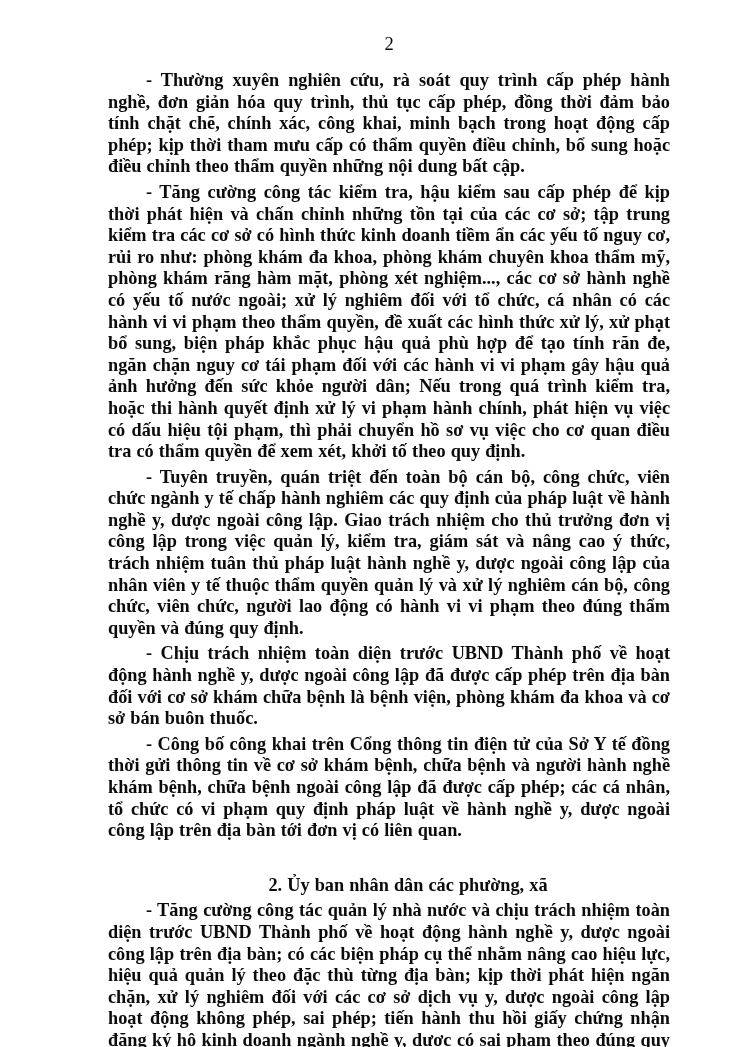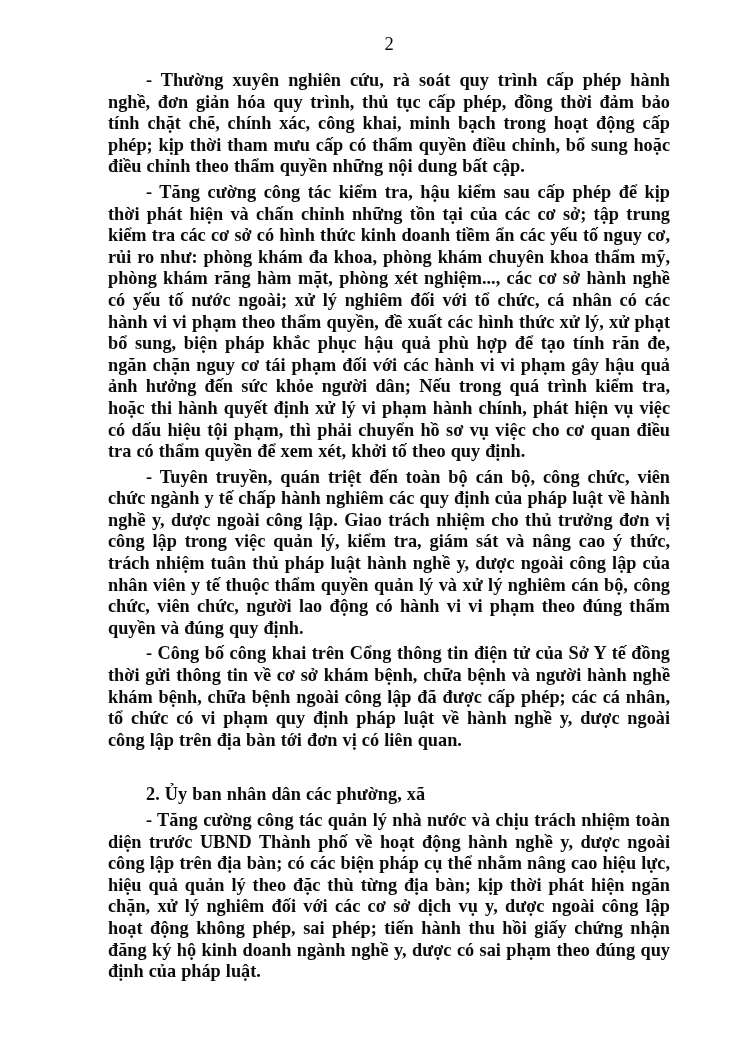--- a/index.html
+++ b/index.html
@@ -31,38 +31,39 @@
     margin: 0 0 4px 0;
     font-size: 18.3px;
     line-height: 21.6px;
     text-align: justify;
     text-indent: 38px;
     word-spacing: 0.5px;
     font-weight: bold;
   }
   .doc-body p.heading {
     font-weight: bold;
-    text-align: left;
+    text-align: center;
     margin-top: 33px;
   }
 </style>
 </head>
 <body>
 
 <div class="page">
 
   <div class="page-number">2</div>
 
   <div class="doc-body">
     <p>- Thường xuyên nghiên cứu, rà soát quy trình cấp phép hành nghề, đơn giản hóa quy trình, thủ tục cấp phép, đồng thời đảm bảo tính chặt chẽ, chính xác, công khai, minh bạch trong hoạt động cấp phép; kịp thời tham mưu cấp có thẩm quyền điều chỉnh, bổ sung hoặc điều chỉnh theo thẩm quyền những nội dung bất cập.</p>
 
     <p>- Tăng cường công tác kiểm tra, hậu kiểm sau cấp phép để kịp thời phát hiện và chấn chỉnh những tồn tại của các cơ sở; tập trung kiểm tra các cơ sở có hình thức kinh doanh tiềm ẩn các yếu tố nguy cơ, rủi ro như: phòng khám đa khoa, phòng khám chuyên khoa thẩm mỹ, phòng khám răng hàm mặt, phòng xét nghiệm..., các cơ sở hành nghề có yếu tố nước ngoài; xử lý nghiêm đối với tổ chức, cá nhân có các hành vi vi phạm theo thẩm quyền, đề xuất các hình thức xử lý, xử phạt bổ sung, biện pháp khắc phục hậu quả phù hợp để tạo tính răn đe, ngăn chặn nguy cơ tái phạm đối với các hành vi vi phạm gây hậu quả ảnh hưởng đến sức khỏe người dân; Nếu trong quá trình kiểm tra, hoặc thi hành quyết định xử lý vi phạm hành chính, phát hiện vụ việc có dấu hiệu tội phạm, thì phải chuyển hồ sơ vụ việc cho cơ quan điều tra có thẩm quyền để xem xét, khởi tố theo quy định.</p>
 
     <p>- Tuyên truyền, quán triệt đến toàn bộ cán bộ, công chức, viên chức ngành y tế chấp hành nghiêm các quy định của pháp luật về hành nghề y, dược ngoài công lập. Giao trách nhiệm cho thủ trưởng đơn vị công lập trong việc quản lý, kiểm tra, giám sát và nâng cao ý thức, trách nhiệm tuân thủ pháp luật hành nghề y, dược ngoài công lập của nhân viên y tế thuộc thẩm quyền quản lý và xử lý nghiêm cán bộ, công chức, viên chức, người lao động có hành vi vi phạm theo đúng thẩm quyền và đúng quy định.</p>
 
+    <p>- Chịu trách nhiệm toàn diện trước UBND Thành phố về hoạt động hành nghề y, dược ngoài công lập đã được cấp phép trên địa bàn đối với cơ sở khám chữa bệnh là bệnh viện, phòng khám đa khoa và cơ sở bán buôn thuốc.</p>
 
     <p>- Công bố công khai trên Cổng thông tin điện tử của Sở Y tế đồng thời gửi thông tin về cơ sở khám bệnh, chữa bệnh và người hành nghề khám bệnh, chữa bệnh ngoài công lập đã được cấp phép; các cá nhân, tổ chức có vi phạm quy định pháp luật về hành nghề y, dược ngoài công lập trên địa bàn tới đơn vị có liên quan.</p>
 
     <p class="heading">2. Ủy ban nhân dân các phường, xã</p>
 
     <p>- Tăng cường công tác quản lý nhà nước và chịu trách nhiệm toàn diện trước UBND Thành phố về hoạt động hành nghề y, dược ngoài công lập trên địa bàn; có các biện pháp cụ thể nhằm nâng cao hiệu lực, hiệu quả quản lý theo đặc thù từng địa bàn; kịp thời phát hiện ngăn chặn, xử lý nghiêm đối với các cơ sở dịch vụ y, dược ngoài công lập hoạt động không phép, sai phép; tiến hành thu hồi giấy chứng nhận đăng ký hộ kinh doanh ngành nghề y, dược có sai phạm theo đúng quy định của pháp luật.</p>
   </div>
 
 </div>
 

